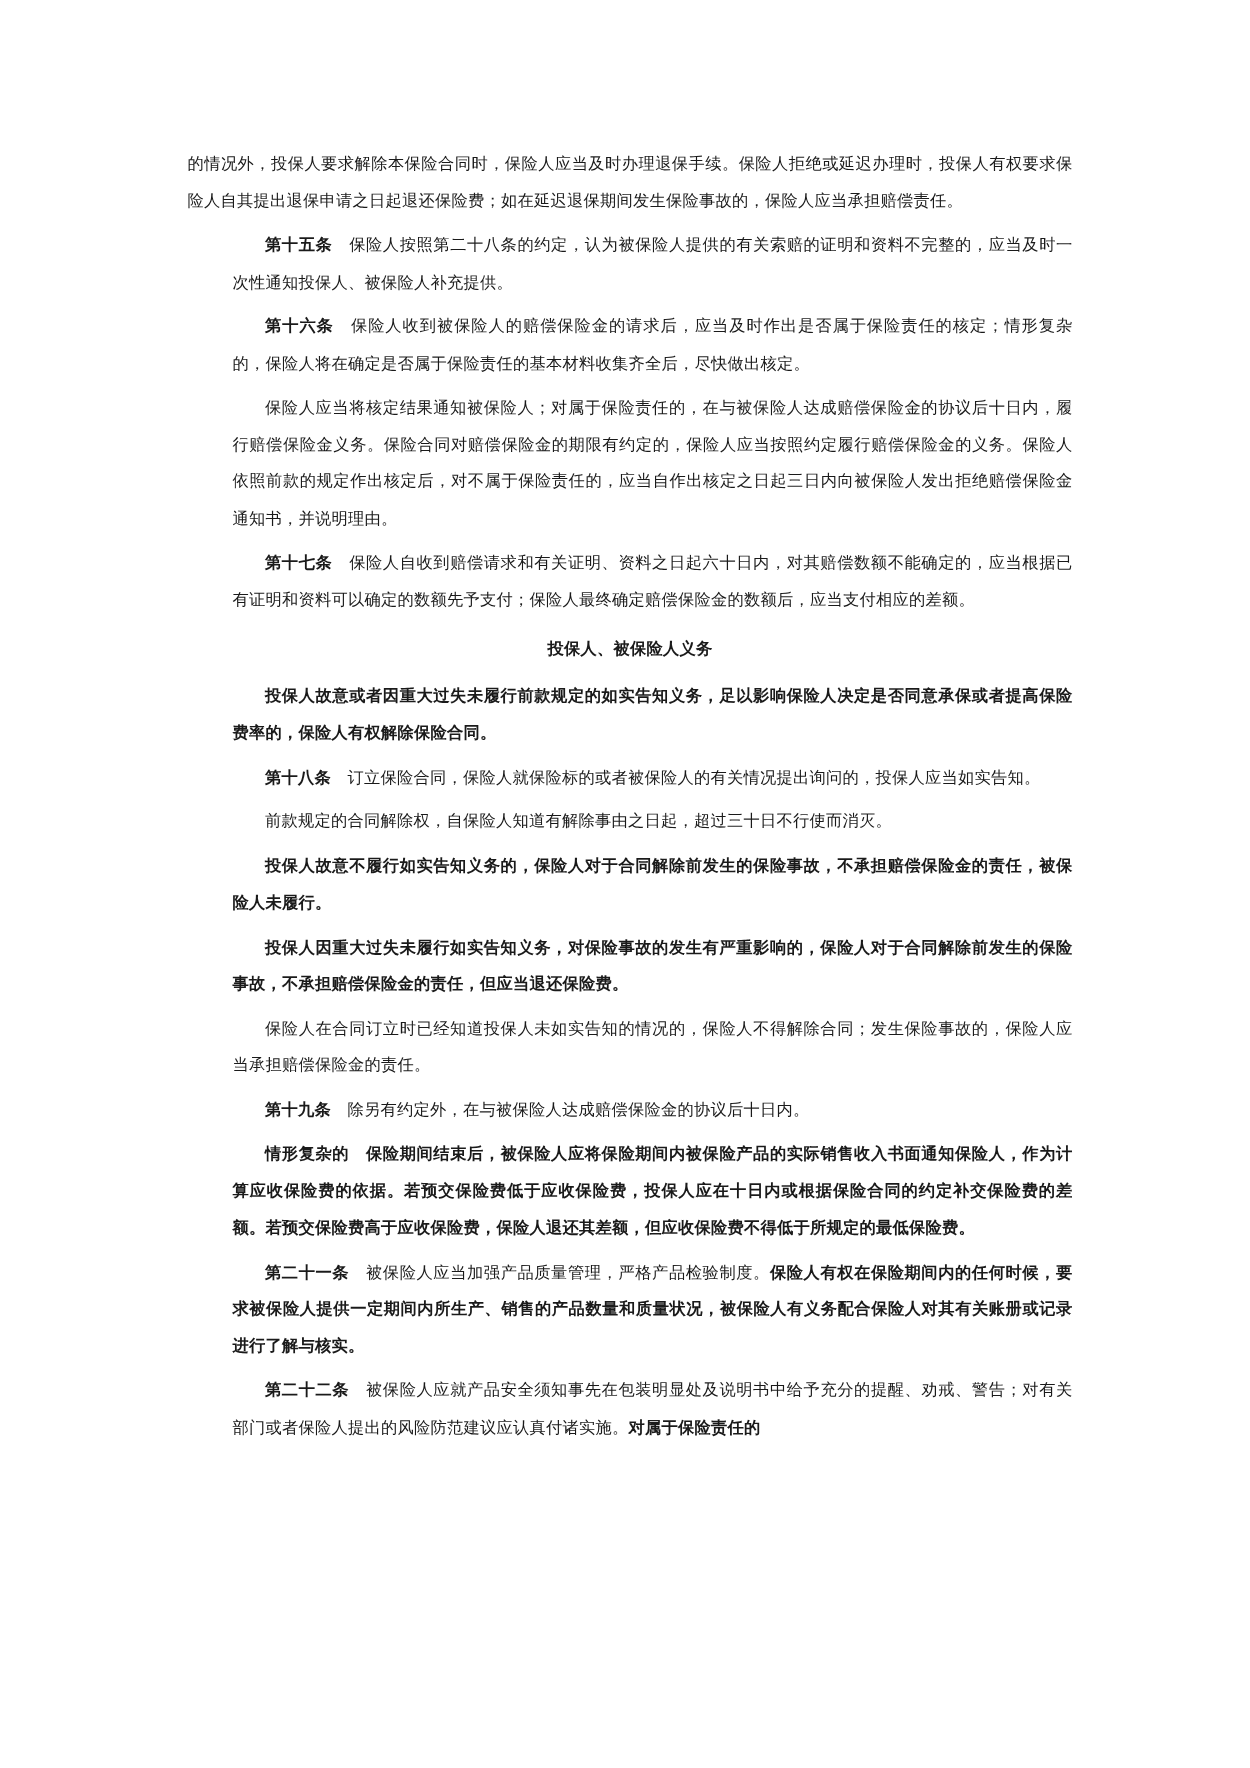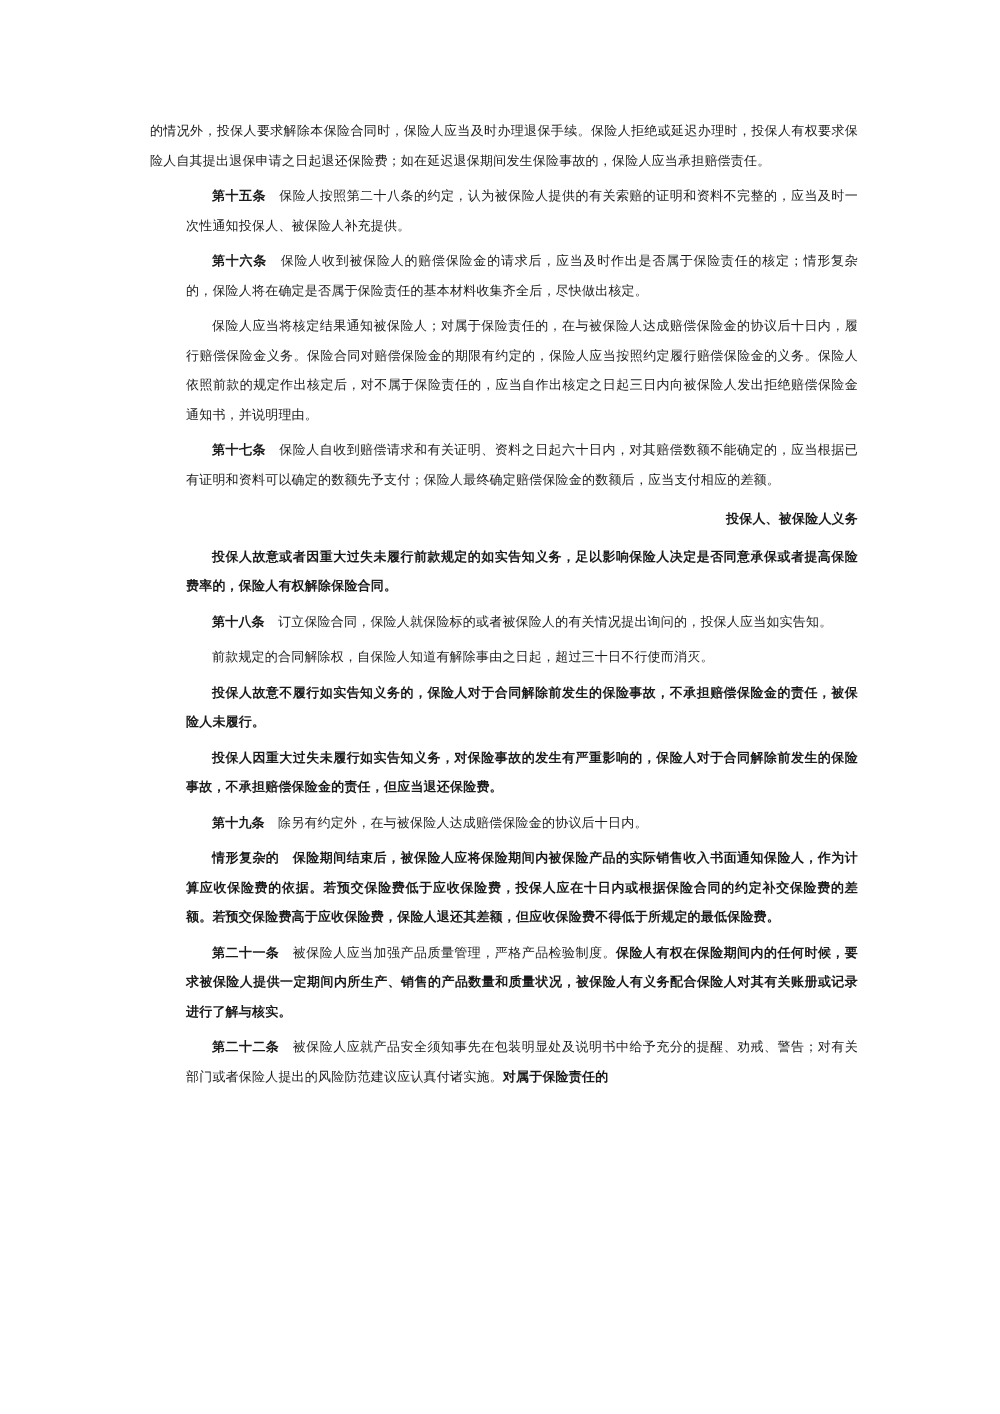--- a/index.html
+++ b/index.html
@@ -29,21 +29,21 @@
     text-align: justify;
     text-justify: inter-ideograph;
     letter-spacing: 0.2px;
     word-break: break-all;
   }
   .para.indent {
     text-indent: 2em;
     margin-left: 36px;
   }
   .para.heading {
-    text-align: right;
+    text-align: center;
     text-indent: 0;
     font-weight: bold;
     margin: 10px 0 8px 0;
     font-family: Liberation Serif, serif;
   }
   .run { font-weight: normal; }
   .run.bold { font-weight: bold; }
 </style>
 </head>
 <body>
@@ -54,18 +54,19 @@
       <p class="para body indent"><span class="run bold">第十五条</span><span class="run">　保险人按照第二十八条的约定，认为被保险人提供的有关索赔的证明和资料不完整的，应当及时一次性通知投保人、被保险人补充提供。</span></p>
       <p class="para body indent"><span class="run bold">第十六条</span><span class="run">　保险人收到被保险人的赔偿保险金的请求后，应当及时作出是否属于保险责任的核定；情形复杂的，保险人将在确定是否属于保险责任的基本材料收集齐全后，尽快做出核定。</span></p>
       <p class="para body indent"><span class="run">保险人应当将核定结果通知被保险人；对属于保险责任的，在与被保险人达成赔偿保险金的协议后十日内，履行赔偿保险金义务。保险合同对赔偿保险金的期限有约定的，保险人应当按照约定履行赔偿保险金的义务。保险人依照前款的规定作出核定后，对不属于保险责任的，应当自作出核定之日起三日内向被保险人发出拒绝赔偿保险金通知书，并说明理由。</span></p>
       <p class="para body indent"><span class="run bold">第十七条</span><span class="run">　保险人自收到赔偿请求和有关证明、资料之日起六十日内，对其赔偿数额不能确定的，应当根据已有证明和资料可以确定的数额先予支付；保险人最终确定赔偿保险金的数额后，应当支付相应的差额。</span></p>
       <p class="para heading"><span class="run bold">投保人、被保险人义务</span></p>
       <p class="para body indent"><span class="run bold">投保人故意或者因重大过失未履行前款规定的如实告知义务，足以影响保险人决定是否同意承保或者提高保险费率的，保险人有权解除保险合同。</span></p>
       <p class="para body indent"><span class="run bold">第十八条</span><span class="run">　订立保险合同，保险人就保险标的或者被保险人的有关情况提出询问的，投保人应当如实告知。</span></p>
       <p class="para body indent"><span class="run">前款规定的合同解除权，自保险人知道有解除事由之日起，超过三十日不行使而消灭。</span></p>
       <p class="para body indent"><span class="run bold">投保人故意不履行如实告知义务的，保险人对于合同解除前发生的保险事故，不承担赔偿保险金的责任，被保险人未履行。</span></p>
       <p class="para body indent"><span class="run bold">投保人因重大过失未履行如实告知义务，对保险事故的发生有严重影响的，保险人对于合同解除前发生的保险事故，不承担赔偿保险金的责任，但应当退还保险费。</span></p>
+      <p class="para body indent"><span class="run">保险人在合同订立时已经知道投保人未如实告知的情况的，保险人不得解除合同；发生保险事故的，保险人应当承担赔偿保险金的责任。</span></p>
       <p class="para body indent"><span class="run bold">第十九条</span><span class="run">　除另有约定外，在与被保险人达成赔偿保险金的协议后十日内。</span></p>
       <p class="para body indent"><span class="run bold">情形复杂的</span><span class="run bold">　保险期间结束后，被保险人应将保险期间内被保险产品的实际销售收入书面通知保险人，作为计算应收保险费的依据。若预交保险费低于应收保险费，投保人应在十日内或根据保险合同的约定补交保险费的差额。若预交保险费高于应收保险费，保险人退还其差额，但应收保险费不得低于所规定的最低保险费。</span></p>
       <p class="para body indent"><span class="run bold">第二十一条</span><span class="run">　被保险人应当加强产品质量管理，严格产品检验制度。</span><span class="run bold">保险人有权在保险期间内的任何时候，要求被保险人提供一定期间内所生产、销售的产品数量和质量状况，被保险人有义务配合保险人对其有关账册或记录进行了解与核实。</span></p>
       <p class="para body indent"><span class="run bold">第二十二条</span><span class="run">　被保险人应就产品安全须知事先在包装明显处及说明书中给予充分的提醒、劝戒、警告；对有关部门或者保险人提出的风险防范建议应认真付诸实施。</span><span class="run bold">对属于保险责任的</span></p>
     </div>
 </div>
 
 </body></html>

